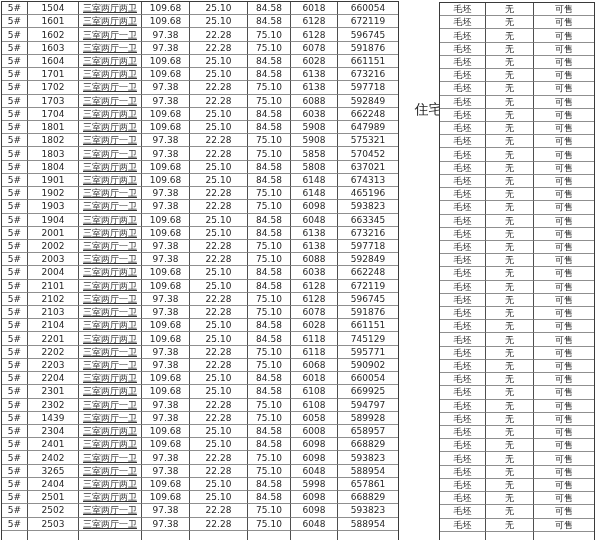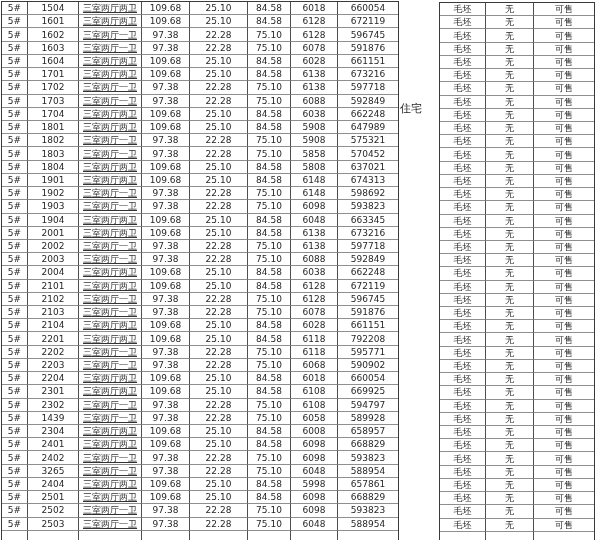--- a/index.html
+++ b/index.html
@@ -44,22 +44,22 @@
     text-decoration:underline;
     color:var(--link-text,#333333);
     cursor:pointer;
     text-align:center;
   }
   .usage-zone {
     position:absolute; left:400px; top:2px; width:39px; height:538px;
     background:#ffffff;
   }
   .usage-zone > span {
-    position:absolute; top:99px; left:0; width:100%;
-    font-size:11px; color:var(--cell-text,#262626);
+    position:absolute; top:99px; left:9px; width:100%;
+    text-align:center; font-size:14px; color:var(--cell-text,#262626);
   }
 </style>
 </head>
 <body>
 
 <div class="screen">
   <div class="grid left-grid">
       <div class="cell">5#</div>
       <div class="cell">1504</div>
       <div class="cell room-link">三室两厅两卫</div>
@@ -172,21 +172,21 @@
       <div class="cell">84.58</div>
       <div class="cell">6148</div>
       <div class="cell">674313</div>
       <div class="cell">5#</div>
       <div class="cell">1902</div>
       <div class="cell room-link">三室两厅一卫</div>
       <div class="cell">97.38</div>
       <div class="cell">22.28</div>
       <div class="cell">75.10</div>
       <div class="cell">6148</div>
-      <div class="cell">598692</div>
+      <div class="cell">465196</div>
       <div class="cell">5#</div>
       <div class="cell">1903</div>
       <div class="cell room-link">三室两厅一卫</div>
       <div class="cell">97.38</div>
       <div class="cell">22.28</div>
       <div class="cell">75.10</div>
       <div class="cell">6098</div>
       <div class="cell">593823</div>
       <div class="cell">5#</div>
       <div class="cell">1904</div>
@@ -260,21 +260,21 @@
       <div class="cell">84.58</div>
       <div class="cell">6028</div>
       <div class="cell">661151</div>
       <div class="cell">5#</div>
       <div class="cell">2201</div>
       <div class="cell room-link">三室两厅两卫</div>
       <div class="cell">109.68</div>
       <div class="cell">25.10</div>
       <div class="cell">84.58</div>
       <div class="cell">6118</div>
-      <div class="cell">792208</div>
+      <div class="cell">745129</div>
       <div class="cell">5#</div>
       <div class="cell">2202</div>
       <div class="cell room-link">三室两厅一卫</div>
       <div class="cell">97.38</div>
       <div class="cell">22.28</div>
       <div class="cell">75.10</div>
       <div class="cell">6118</div>
       <div class="cell">595771</div>
       <div class="cell">5#</div>
       <div class="cell">2203</div>

